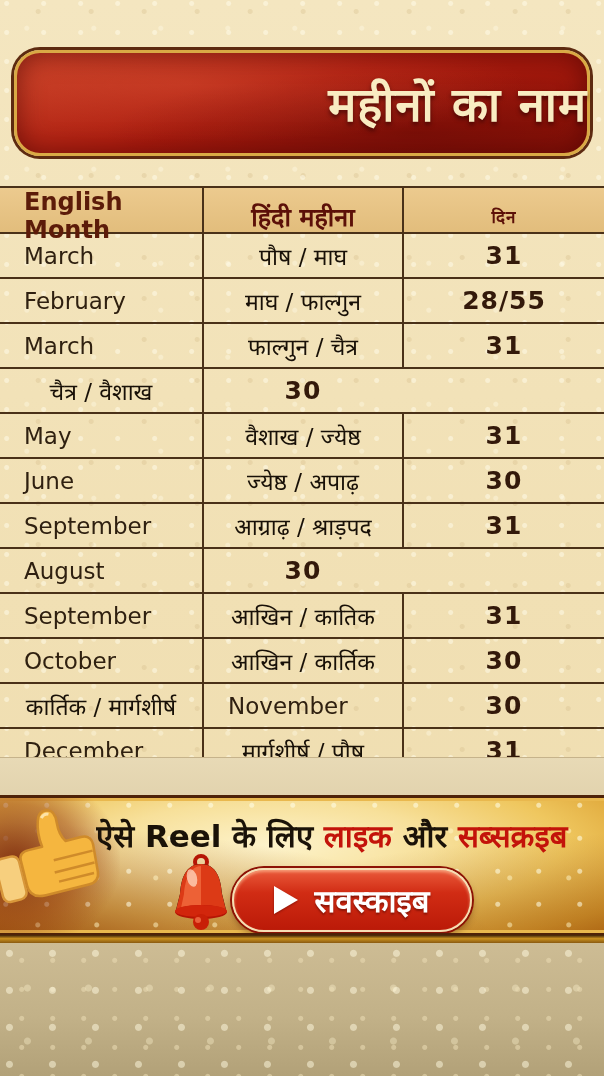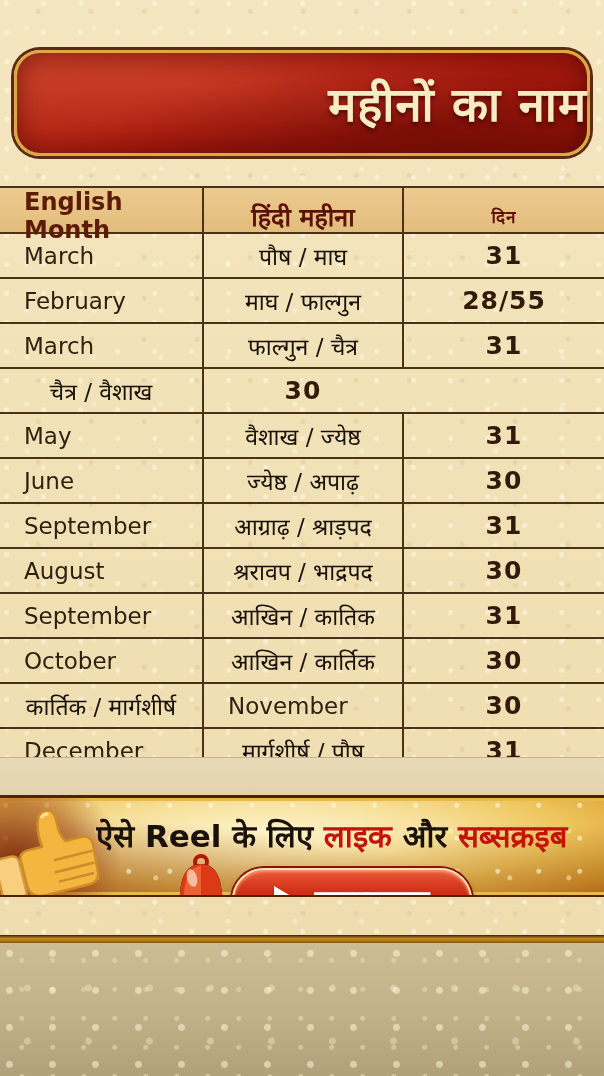--- a/index.html
+++ b/index.html
@@ -61,21 +61,21 @@
 
   
   .under-strip{
     position:absolute;left:0;right:0;top:757px;height:38px;
     background:linear-gradient(180deg,#e8dab6,#e2d3ae);
     box-shadow:inset 0 1px 0 rgba(120,90,40,.3);
   }
 
   
   .promo{
-    position:absolute;left:0;right:0;top:795px;height:102px;
+    position:absolute;left:0;right:0;top:795px;height:140px;
     border-top:3px solid #4e2208;border-bottom:2px solid #4e2208;
     box-sizing:border-box;
     background:
       radial-gradient(circle at 14% 22%, rgba(255,255,235,.55) 0 2px, transparent 3px),
       radial-gradient(circle at 64% 70%, rgba(255,246,200,.5) 0 2px, transparent 3px),
       radial-gradient(ellipse at 120% 110%, rgba(140,70,10,.55), transparent 55%),
       radial-gradient(ellipse at -10% 115%, rgba(120,40,5,.7), transparent 60%),
       radial-gradient(ellipse at 45% 35%, #fdf3cb 0%, #f7e09a 35%, #efc75f 62%, #db9f30 88%, #c9821c 100%);
     background-size:41px 33px,59px 47px,100% 100%,100% 100%,100% 100%;
     box-shadow:inset 0 3px 0 #e9b84e, inset 0 -3px 0 #e9b84e;
@@ -171,21 +171,20 @@
       <div class="cell hin">ज्येष्ठ / अपाढ़</div>
       <div class="cell day">30</div>
     </div>
     <div class="t-row">
       <div class="cell eng">September</div>
       <div class="cell hin">आग्राढ़ / श्राड़पद</div>
       <div class="cell day">31</div>
     </div>
     <div class="t-row">
       <div class="cell eng">August</div>
-      <div class="cell hin">श्ररावप / भाद्रपद</div>
       <div class="cell day">30</div>
     </div>
     <div class="t-row">
       <div class="cell eng">September</div>
       <div class="cell hin">आखिन / कातिक</div>
       <div class="cell day">31</div>
     </div>
     <div class="t-row">
       <div class="cell eng">October</div>
       <div class="cell hin">आखिन / कार्तिक</div>

